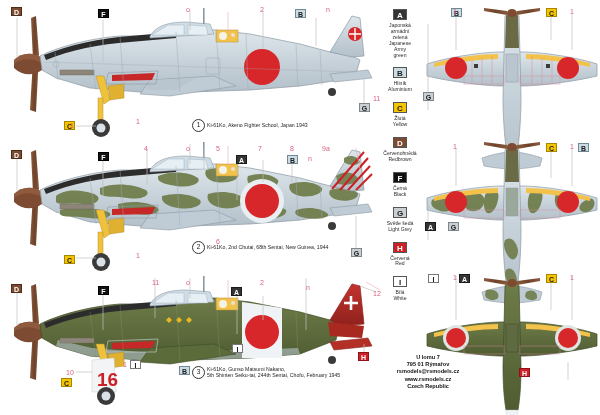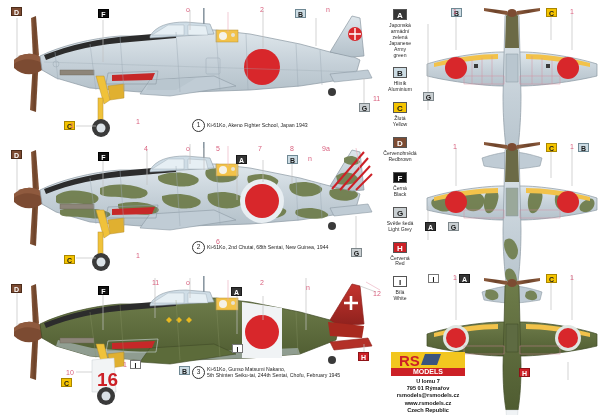--- a/index.html
+++ b/index.html
@@ -623,29 +623,20 @@
   <div class="caption" style="left:207px; top:122px;">Ki-61Ko, Akeno Fighter School, Japan 1943</div>
 
   <div class="cap-circle" style="left:192px; top:241px;">2</div>
   <div class="caption" style="left:207px; top:244px;">Ki-61Ko, 2nd Chutai, 68th Sentai, New Guinea, 1944</div>
 
   <div class="cap-circle" style="left:192px; top:366px;">3</div>
   <div class="caption" style="left:207px; top:366px;">Ki-61Ko, Gunso Matsumi Nakano,
 5th Shinten Seiku-tai, 244th Sentai, Chofu, February 1945</div>
 
   <div id="brand">
-    <div class="brand-logo">
-      <svg viewBox="0 0 74 24" width="74" height="24">
-        <rect x="0" y="0" width="74" height="16" fill="#f2c61f"></rect>
-        <rect x="0" y="16" width="74" height="8" fill="#cc2026"></rect>
-        <text x="8" y="14" font-family="Liberation Sans, sans-serif" font-size="15" font-weight="bold" fill="#cc2026">RS</text>
-        <text x="22" y="22" font-family="Liberation Sans, sans-serif" font-size="7" font-weight="bold" fill="#ffffff">MODELS</text>
-        <path d="M34,2 L50,2 L46,13 L30,13 Z" fill="#1a3f8f" opacity="0.85"></path>
-      </svg>
-    </div>
     <div class="brand-addr">U lomu 7
 795 01 Rýmařov
 rsmodels@rsmodels.cz
 www.rsmodels.cz
 Czech Republic</div>
   </div>
 
 </div>
 
 </body></html>

